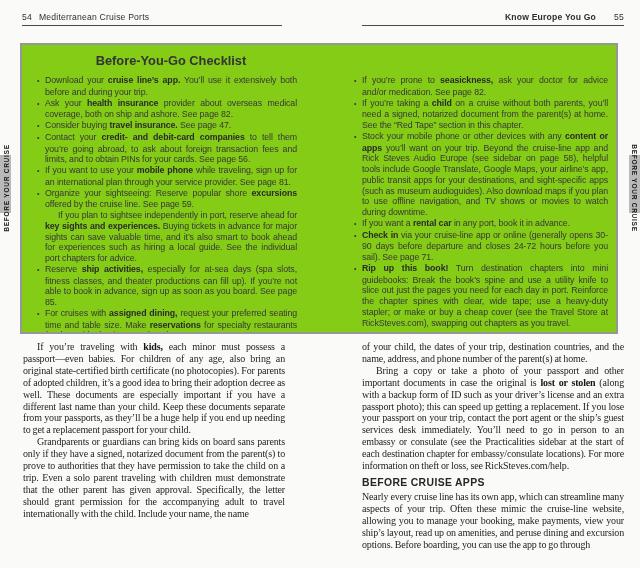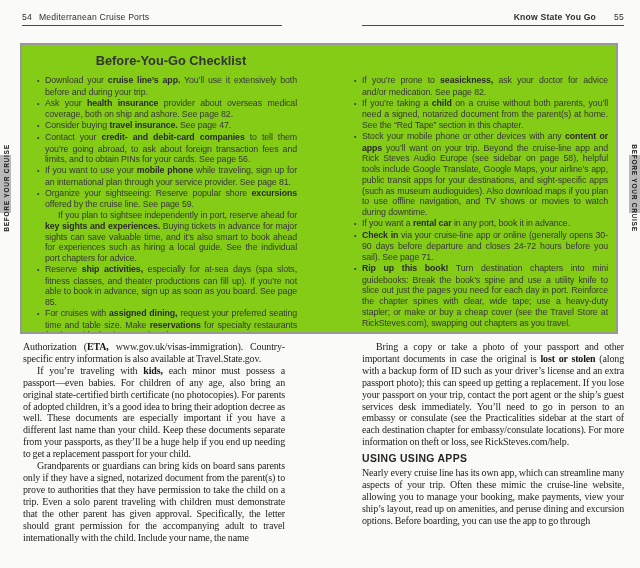--- a/index.html
+++ b/index.html
@@ -55,21 +55,21 @@
 </style>
 </head>
 <body>
 
 <div class="page">
 
   <div class="runhead runhead-left">
     <span class="num">54</span><span class="ttl">Mediterranean Cruise Ports</span>
   </div>
   <div class="runhead runhead-right">
-    <span class="ttl">Know State You Go</span><span class="num">55</span>
+    <span class="ttl">Know Europe You Go</span><span class="num">55</span>
   </div>
   <div class="rule rule-left"></div>
   <div class="rule rule-right"></div>
 
   <div class="ckbox">
     <div class="ckbox-title">Before-You-Go Checklist</div>
     <div class="ckcol ckcol-left">
         <div class="blk bullet"><span class="marker">•</span>Download your <b>cruise line’s app.</b> You’ll use it extensively both before and during your trip.</div>
         <div class="blk bullet"><span class="marker">•</span>Ask your <b>health insurance</b> provider about overseas medical coverage, both on ship and ashore. See page 82.</div>
         <div class="blk bullet"><span class="marker">•</span>Consider buying <b>travel insurance.</b> See page 47.</div>
@@ -84,27 +84,27 @@
         <div class="blk bullet"><span class="marker">•</span>If you’re prone to <b>seasickness,</b> ask your doctor for advice and/or medication. See page 82.</div>
         <div class="blk bullet"><span class="marker">•</span>If you’re taking a <b>child</b> on a cruise without both parents, you’ll need a signed, notarized document from the parent(s) at home. See the “Red Tape” section in this chapter.</div>
         <div class="blk bullet"><span class="marker">•</span>Stock your mobile phone or other devices with any <b>content or apps</b> you’ll want on your trip. Beyond the cruise-line app and Rick Steves Audio Europe (see sidebar on page 58), helpful tools include Google Translate, Google Maps, your airline’s app, public transit apps for your destinations, and sight-specific apps (such as museum audioguides). Also download maps if you plan to use offline navigation, and TV shows or movies to watch during downtime.</div>
         <div class="blk bullet"><span class="marker">•</span>If you want a <b>rental car</b> in any port, book it in advance.</div>
         <div class="blk bullet"><span class="marker">•</span><b>Check in</b> via your cruise-line app or online (generally opens 30-90 days before departure and closes 24-72 hours before you sail). See page 71.</div>
         <div class="blk bullet"><span class="marker">•</span><b>Rip up this book!</b> Turn destination chapters into mini guidebooks: Break the book’s spine and use a utility knife to slice out just the pages you need for each day in port. Reinforce the chapter spines with clear, wide tape; use a heavy-duty stapler; or make or buy a cheap cover (see the Travel Store at RickSteves.com), swapping out chapters as you travel.</div>
       </div>
   </div>
 
   <div class="bodycol bodycol-left">
-      <div class="blk para">Authorization (<b>ETA,</b> www.gov.uk/visas-immigration). Country-specific entry information is also available at Travel.State.gov.</div>
       <div class="blk para-indent">If you’re traveling with <b>kids,</b> each minor must possess a passport—even babies. For children of any age, also bring an original state-certified birth certificate (no photocopies). For parents of adopted children, it’s a good idea to bring their adoption decree as well. These documents are especially important if you have a different last name than your child. Keep these documents separate from your passports, as they’ll be a huge help if you end up needing to get a replacement passport for your child.</div>
       <div class="blk para-indent">Grandparents or guardians can bring kids on board sans parents only if they have a signed, notarized document from the parent(s) to prove to authorities that they have permission to take the child on a trip. Even a solo parent traveling with children must demonstrate that the other parent has given approval. Specifically, the letter should grant permission for the accompanying adult to travel internationally with the child. Include your name, the name</div>
     </div>
   <div class="bodycol bodycol-right">
+      <div class="blk para">of your child, the dates of your trip, destination countries, and the name, address, and phone number of the parent(s) at home.</div>
       <div class="blk para-indent">Bring a copy or take a photo of your passport and other important documents in case the original is <b>lost or stolen</b> (along with a backup form of ID such as your driver’s license and an extra passport photo); this can speed up getting a replacement. If you lose your passport on your trip, contact the port agent or the ship’s guest services desk immediately. You’ll need to go in person to an embassy or consulate (see the Practicalities sidebar at the start of each destination chapter for embassy/consulate locations). For more information on theft or loss, see RickSteves.com/help.</div>
-      <div class="blk heading">USING USING APPS</div>
+      <div class="blk heading">BEFORE CRUISE APPS</div>
       <div class="blk para">Nearly every cruise line has its own app, which can streamline many aspects of your trip. Often these mimic the cruise-line website, allowing you to manage your booking, make payments, view your ship’s layout, read up on amenities, and peruse dining and excursion options. Before boarding, you can use the app to go through</div>
     </div>
 
   <div class="tabrect tabrect-left"></div>
   <div class="tabwrap tabwrap-left">
     <span class="tabtext">BEFORE YOUR CRUISE</span>
   </div>
   <div class="tabrect tabrect-right"></div>
   <div class="tabwrap tabwrap-right">
     <span class="tabtext">BEFORE YOUR CRUISE</span>

